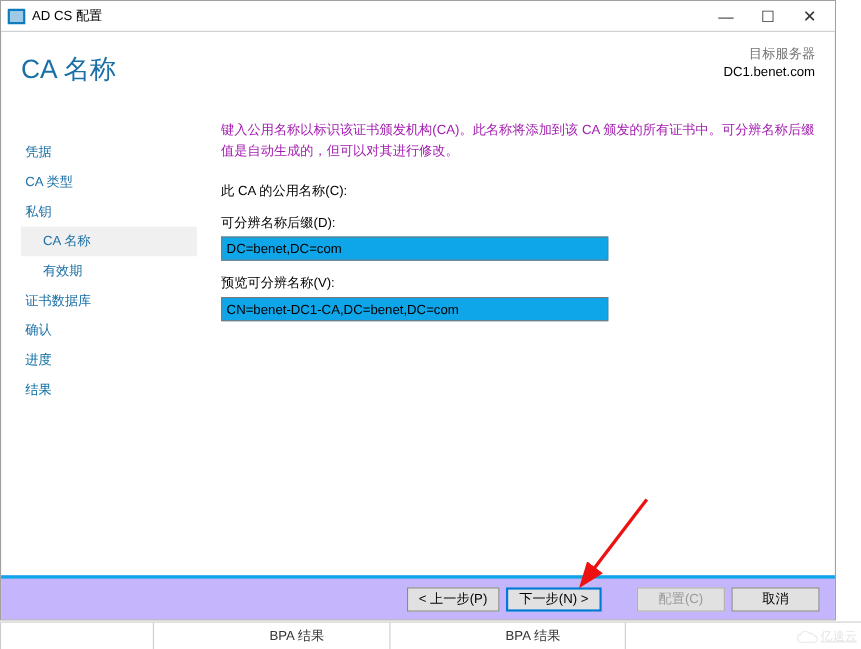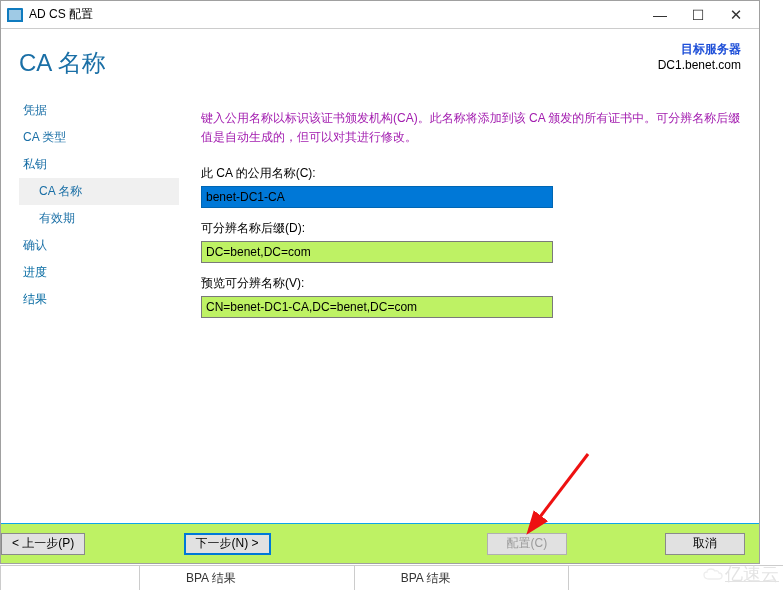--- a/index.html
+++ b/index.html
@@ -58,25 +58,25 @@
     font-size: 24px;
     color: #1a6fa6;
     font-weight: 300;
   }
   .target-box {
     position: absolute;
     right: 18px; top: 40px;
     text-align: right;
     font-size: 12px;
   }
-  .target-box .lbl { color:#1d4ed8; font-weight:bold; }
+  .target-box .lbl { color:#737373; font-weight:normal; }
   .target-box .val { color:#000; font-weight:normal; }
   .sidebar {
     position: absolute;
-    left: 18px; top: 96px;
+    left: 18px; top: 124px;
     width: 160px;
   }
   .sidebar .item {
     padding: 5px 0 5px 4px;
     font-size: 12px;
     color: #1a6fa6;
     cursor: default;
   }
   .sidebar .item.sub { padding-left: 20px; }
   .sidebar .item.active {
@@ -106,46 +106,46 @@
     color:#000;
   }
   .text-input {
     width: 352px;
     height: 22px;
     border: 1px solid #7a7a7a;
     padding: 2px 4px;
     font-size: 12px;
     font-family: inherit;
     color:#000;
-    background:#bef264;
+    background:#0ea5e9;
   }
   .text-input.selected {
     background: #0078d7;
     color: #fff;
     border-color:#0066b3;
   }
   .text-input.selected::selection { background:#0078d7; color:#fff; }
   .link {
     color: #1a6fa6;
     font-size: 12px;
     position: absolute;
     bottom: 22px;
     left: 0;
   }
   .button-bar {
     position: absolute;
     left:0; right:0; bottom:0;
     height: 40px;
-    border-top: 1px solid #0ea5e9;
+    border-top: 3px solid #0ea5e9;
     display: flex;
     align-items: center;
-    justify-content: space-between;
+    justify-content: flex-end;
     padding-right: 14px;
     gap: 6px;
-    background:#bef264;
+    background:#c4b5fd;
   }
   .btn {
     min-width: 80px;
     height: 22px;
     border: 1px solid #8a8a8a;
     background: #e1e1e1;
     font-size: 12px;
     padding: 0 10px;
     display:flex;align-items:center;justify-content:center;
     color:#000;
@@ -155,34 +155,35 @@
   .arrow {
     position:absolute;
     pointer-events:none;
   }
   .bpa-row {
     position:absolute;
     left:0; right:0; bottom:0;
     height:25px;
     border-top:1px solid #ccc;
     display:flex;
+    text-align:center;
   }
   .bpa-cell {
     flex:1;
     border-right:1px solid #ccc;
     padding:4px 0 0 46px;
     font-size:12px;
     color:#333;
   }
   .bpa-row .corner { width:44px; border-right:none; }
   .watermark {
     position:absolute;
     right:4px; bottom:4px;
     color:#d8d8d8;
-    font-size:18px;
+    font-size:11px;
     display:flex; align-items:center; gap:2px;
     opacity:.7;
     text-decoration:underline;
   }
   .watermark svg { opacity:.5; }
 </style>
 </head>
 <body>
 
 <div class="window">
@@ -203,30 +204,30 @@
     <div class="lbl">目标服务器</div>
     <div class="val">DC1.benet.com</div>
   </div>
 
   <div class="sidebar">
     <div class="item">凭据</div>
     <div class="item">CA 类型</div>
     <div class="item">私钥</div>
     <div class="item sub active">CA 名称</div>
     <div class="item sub">有效期</div>
+    <div class="item">证书数据库</div>
     <div class="item">确认</div>
     <div class="item disabled">进度</div>
     <div class="item disabled">结果</div>
   </div>
 
   <div class="content">
     <div class="desc">键入公用名称以标识该证书颁发机构(CA)。此名称将添加到该 CA 颁发的所有证书中。可分辨名称后缀值是自动生成的，但可以对其进行修改。</div>
 
     <div class="field-label">此 CA 的公用名称(C):</div>
-    <input class="text-input selected" value="benet-DC1-CA" style="color: rgb(0, 0, 0);">
 
     <div class="field-label">可分辨名称后缀(D):</div>
     <input class="text-input" value="DC=benet,DC=com" style="">
 
     <div class="field-label">预览可分辨名称(V):</div>
     <input class="text-input" readonly="" value="CN=benet-DC1-CA,DC=benet,DC=com" style="">
 
     <div class="link">有关 CA 名称的更多信息</div>
   </div>
 

